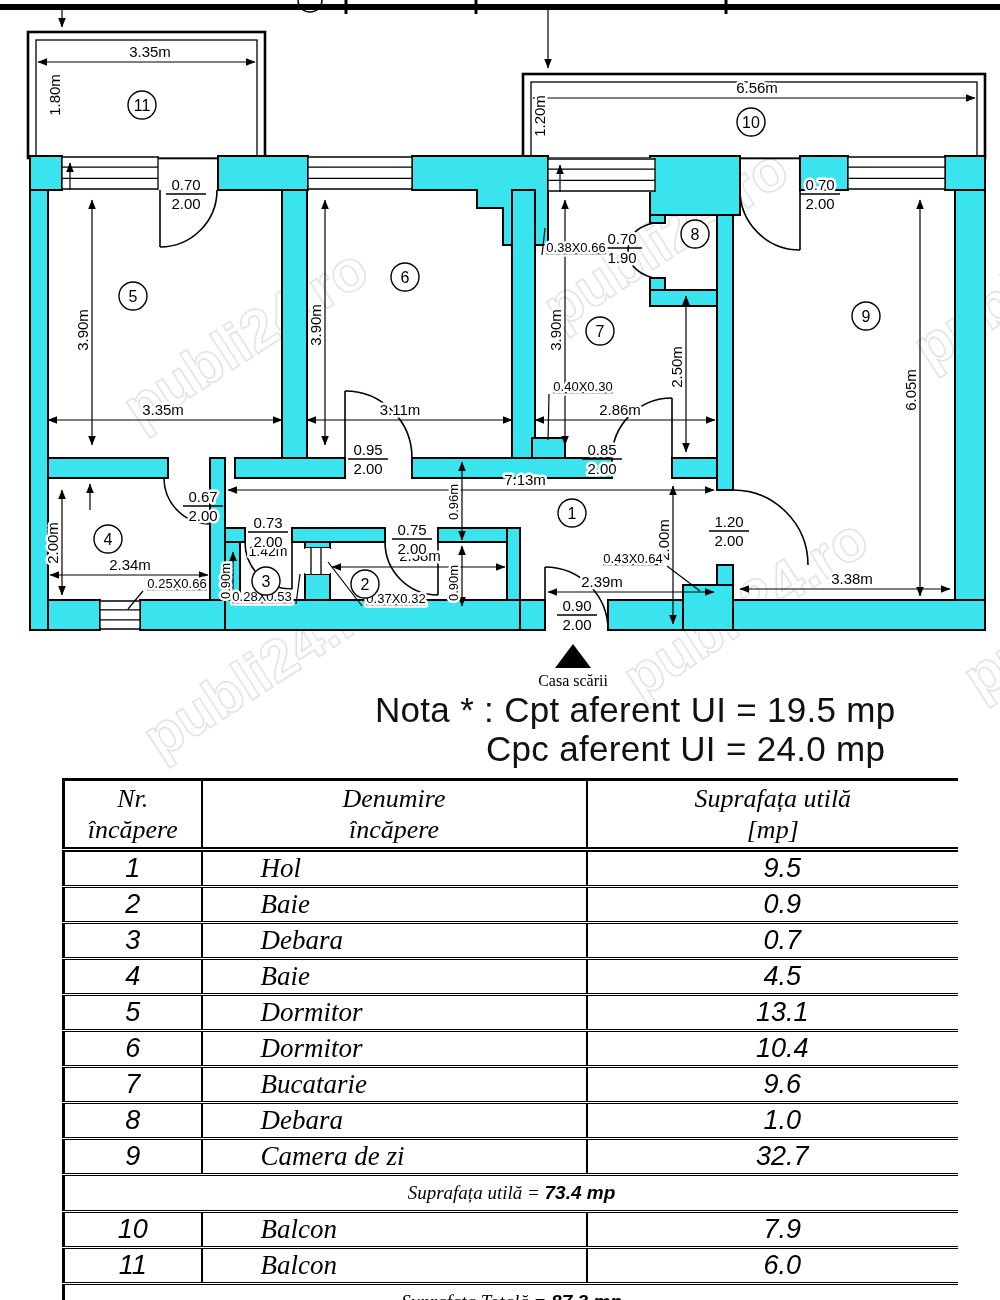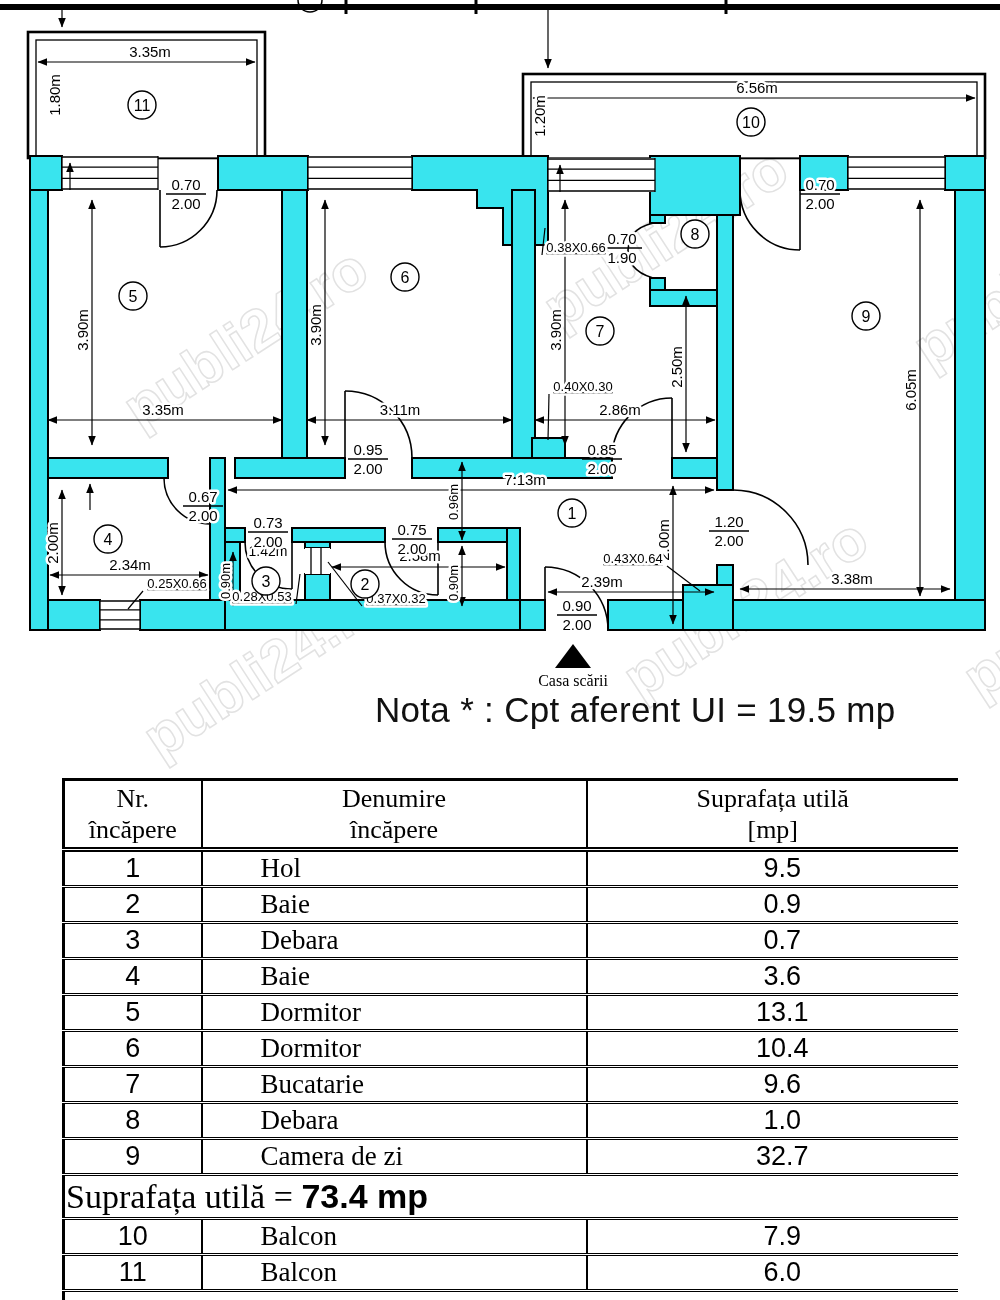--- a/index.html
+++ b/index.html
@@ -7,31 +7,31 @@
          font-family:"Liberation Sans",sans-serif;}
   #plan-svg{position:absolute;left:0;top:0;}
   .wall{fill:#39E4EE;stroke:#000;stroke-width:2;}
   .dimline{stroke:#000;stroke-width:1.2;fill:none;}
   .door{stroke:#000;stroke-width:1.6;fill:none;}
   .winline{stroke:#000;stroke-width:1.3;}
   .wm{font-size:58px;fill:none;stroke:#e2e2e2;stroke-width:1.5;font-weight:bold;}
   
   .nota{position:absolute;font-size:35px;color:#111;letter-spacing:.3px;}
   
-  #tbl-wrap{position:absolute;left:62px;top:778px;width:896px;height:522px;overflow:hidden;}
+  #tbl-wrap{position:absolute;left:62px;top:778px;width:896px;height:522px;overflow:hidden;font-style:italic;}
   table{border-collapse:collapse;table-layout:fixed;width:896px;
         font-family:"Liberation Serif",serif;color:#000;}
   td,th{border-left:2px solid #4d7c0f;border-right:2px solid #000;overflow:hidden;white-space:nowrap;}
   tr.hdr th{border-top:3px solid #000;border-bottom:5px double #000;
             font-size:26px;font-weight:normal;height:64px;line-height:31px;}
   tr.r td{border-bottom:3px double #000;height:30px;font-size:27px;}
   td.c-nr{text-align:center;font-family:"Liberation Sans",sans-serif;}
   td.c-name{padding-left:58px;}
   td.c-area{text-align:center;font-family:"Liberation Sans",sans-serif;padding-left:20px;}
-  tr.sum td{border-bottom:3px double #000;font-size:34px;height:32px;}
+  tr.sum td{border-bottom:3px double #000;text-align:center;font-size:19px;height:32px;}
   tr.sum b{font-family:"Liberation Sans",sans-serif;font-weight:bold;}
   .outer-l{border-left:3px solid #000 !important;}
   .outer-r{border-right:3px solid #000 !important;}
 </style>
 </head>
 <body>
 
 <div id="stage">
 
 <svg id="plan-svg" width="1000" height="778" viewBox="0 0 1000 778">
@@ -316,20 +316,21 @@
         </g>
       </g>
 
   <g>
     <polygon points="573,644 555,668 591,668" fill="#000"></polygon>
     <text id="casa-label" x="573" y="686" text-anchor="middle" font-family="Liberation Serif, serif" font-size="16" fill="#000">Casa scării</text>
   </g>
 </svg>
 
 <div class="nota" style="left:375px;top:690px;">Nota * : Cpt aferent UI =   19.5 mp</div>
+<div class="nota" style="left:486px;top:729px;">Cpc aferent UI =  24.0 mp</div>
 
 <div id="tbl-wrap">
 <table>
   <colgroup>
           <col style="width:138px">
           <col style="width:385px">
           <col style="width:373px">
         </colgroup>
   <thead>
     <tr class="hdr">
@@ -359,21 +360,21 @@
             <td class="c-area outer-r">0.9</td>
           </tr>
           <tr class="r">
             <td class="c-nr outer-l">3</td>
             <td class="c-name">Debara</td>
             <td class="c-area outer-r">0.7</td>
           </tr>
           <tr class="r">
             <td class="c-nr outer-l">4</td>
             <td class="c-name">Baie</td>
-            <td class="c-area outer-r">3.6</td>
+            <td class="c-area outer-r">4.5</td>
           </tr>
           <tr class="r">
             <td class="c-nr outer-l">5</td>
             <td class="c-name">Dormitor</td>
             <td class="c-area outer-r">13.1</td>
           </tr>
           <tr class="r">
             <td class="c-nr outer-l">6</td>
             <td class="c-name">Dormitor</td>
             <td class="c-area outer-r">10.4</td>

